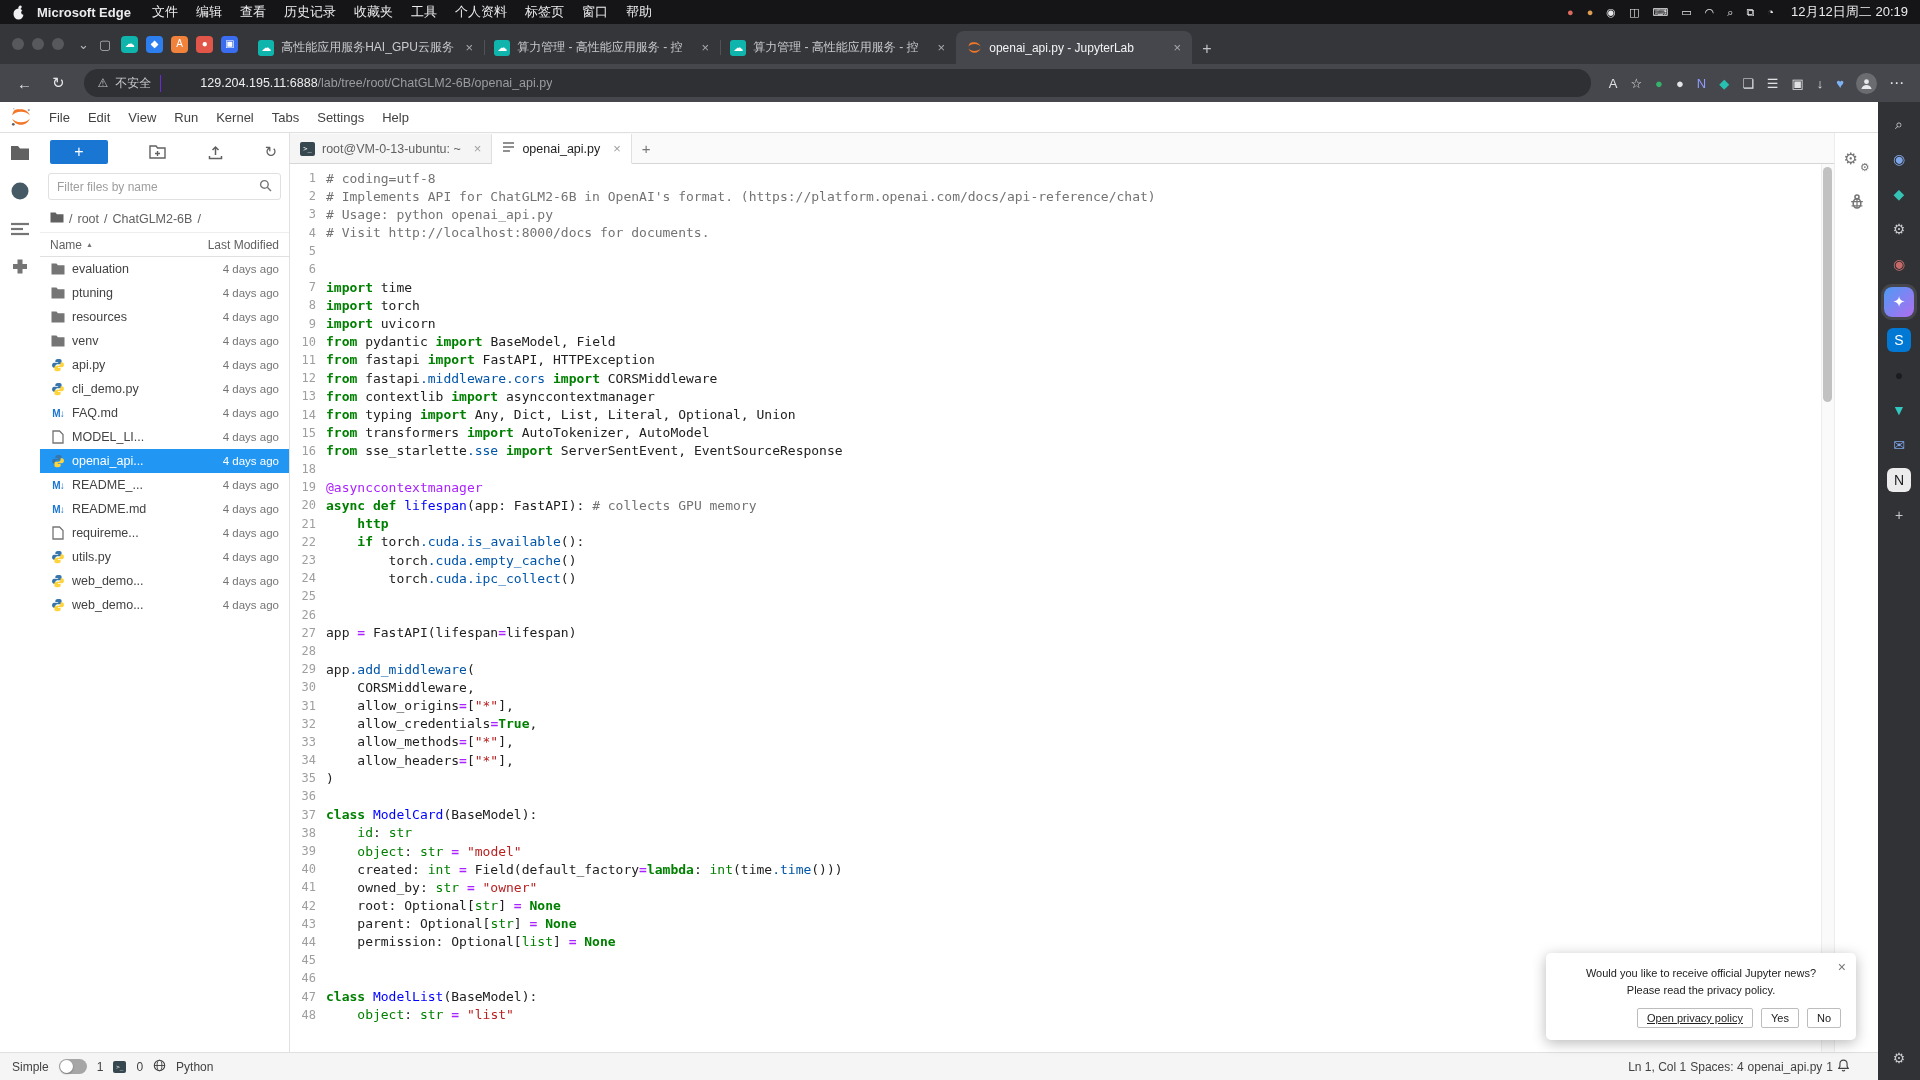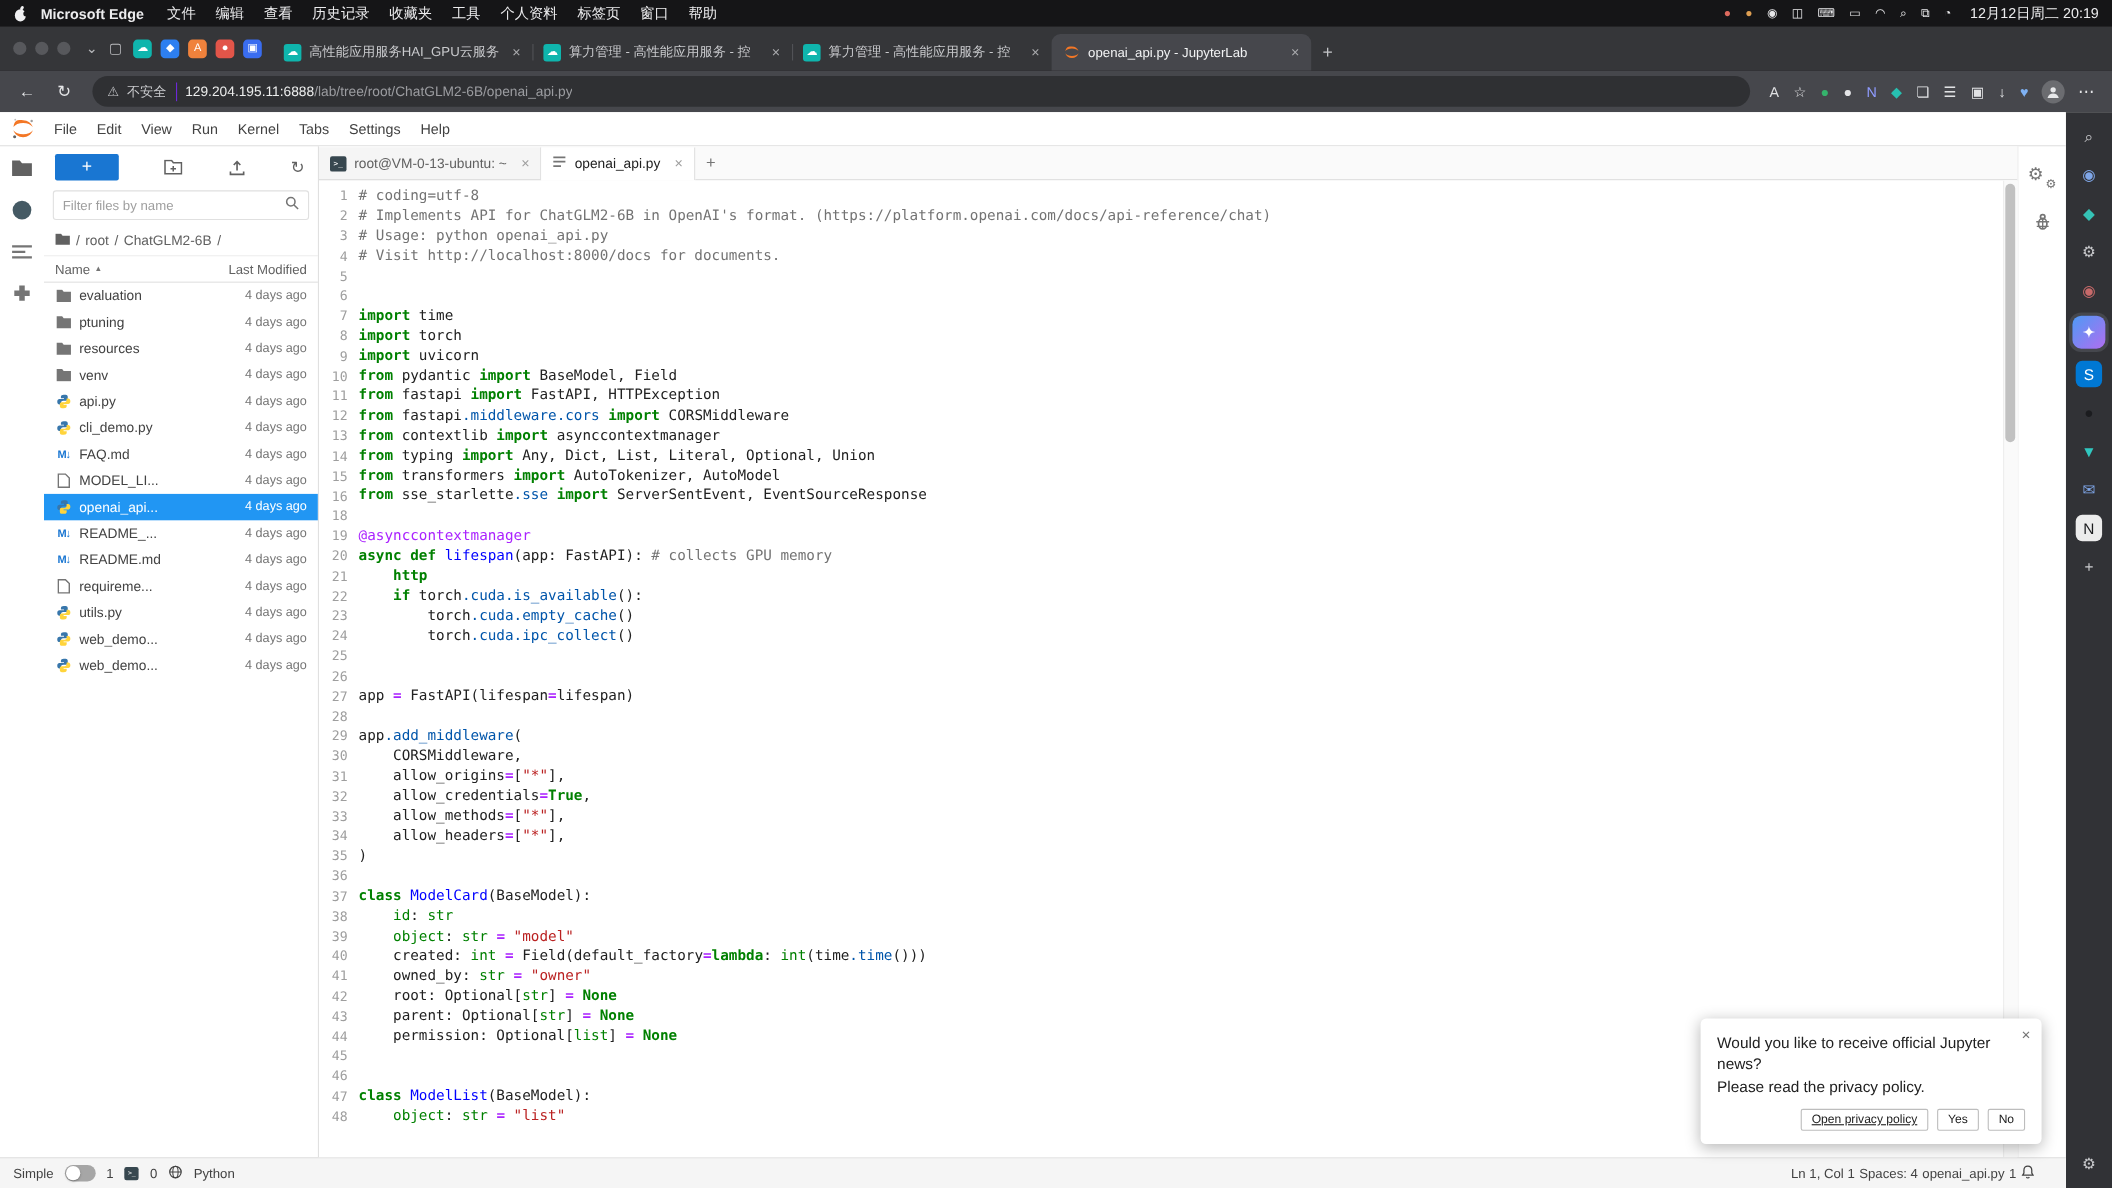--- a/index.html
+++ b/index.html
@@ -38,21 +38,21 @@
   .btab .cls { color:#a9aaad; font-size:13px; padding:0 3px; }
   .newtab { color:#c2c3c6; font-size:16px; padding:0 10px 6px 10px; }
 
   
   .addressbar { height:38px; background:#46474c; display:flex; align-items:center; padding:0 10px; gap:6px; flex:0 0 auto; }
   .nav-ic { color:#e4e5e7; font-size:15px; padding:0 7px; }
   .url-pill { flex:1; height:28px; background:#2f3033; border-radius:15px; display:flex; align-items:center;
     padding:0 14px; gap:7px; min-width:0; margin:0 6px; }
   .warn { color:#c9cacd; font-size:12px; }
   .sec-label { color:#c9cacd; font-size:12px; white-space:nowrap; border-right:1px solid #6d28d9; padding-right:9px; }
-  .url-text { font-size:12.5px; white-space:nowrap; overflow:hidden; text-overflow:ellipsis; }
+  .url-text { font-size:12.5px; white-space:nowrap; overflow:hidden; text-overflow:ellipsis;margin-left:32px; }
   .url-host { color:#eceded; }
   .url-path { color:#9b9ca0; }
   .tb-icons { display:flex; align-items:center; gap:13px; padding:0 6px; }
   .tb-ic { font-size:13px; line-height:1; }
   .avatar { width:21px; height:21px; border-radius:50%; background:#6b6c70; display:flex; align-items:center;
     justify-content:center; overflow:hidden; }
   .more { color:#e4e5e7; font-size:15px; padding:0 6px; }
 
   
   .browser-body { height:978px; display:flex; background:#fff; flex:1 1 auto; }
@@ -132,21 +132,21 @@
   .st-left { display:flex; align-items:center; gap:10px; }
   .toggle { width:28px; height:15px; border-radius:8px; background:#a6a6a6; position:relative; }
   .knob { position:absolute; left:1px; top:1px; width:13px; height:13px; border-radius:50%; background:#fff;
     box-shadow:0 1px 2px rgba(0,0,0,.3); }
   .st-right { margin-left:auto; display:flex; align-items:center; gap:4px; }
 
   
   .notif { position:absolute; right:22px; bottom:40px; width:310px; background:#fff; border-radius:5px;
     box-shadow:0 3px 14px rgba(0,0,0,.28); padding:13px 15px 12px 15px; z-index:9; }
   .notif .nclose { position:absolute; top:6px; right:10px; color:#757575; font-size:14px; }
-  .notif p { font-size:14px; color:#212121; line-height:1.35; margin-bottom:2px; }
+  .notif p { font-size:11px; color:#212121; line-height:1.35; margin-bottom:2px;text-align:center; }
   .nbtns { display:flex; justify-content:flex-end; gap:8px; margin-top:10px; }
   .nbtn { font-size:11px; color:#212121; background:#fff; border:1px solid #bdbdbd; border-radius:2px; padding:3px 9px; }
   .nbtn.link { text-decoration:underline;text-align:center; }
 
   
   .edge-sidebar { width:42px; background:#313236; display:flex; flex-direction:column; align-items:center;
     padding:10px 0 10px 0; gap:11px; flex:0 0 auto; }
   .sb-item { width:24px; height:24px; display:flex; align-items:center; justify-content:center; font-size:14px;
     border-radius:6px; }
   .sb-hl { width:30px; height:30px; border-radius:8px; background:linear-gradient(135deg,#4e9af5,#b06ef0);

